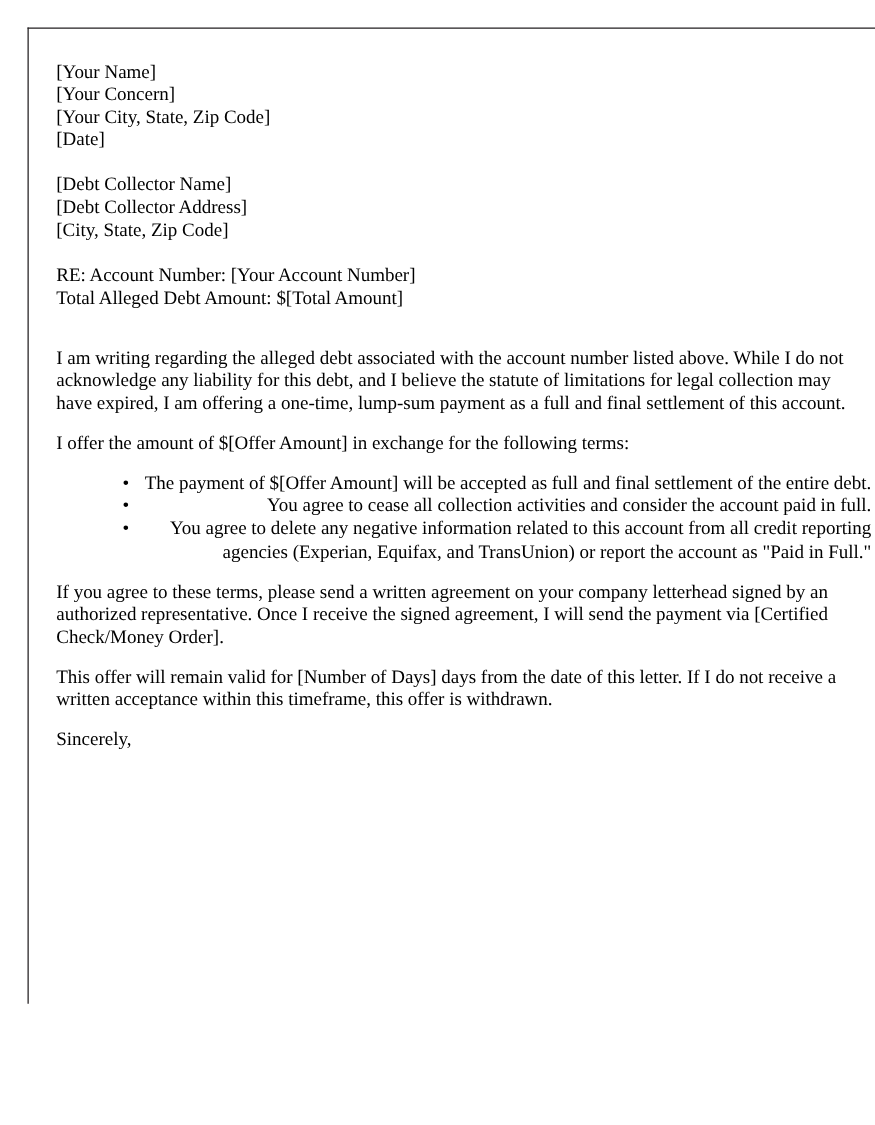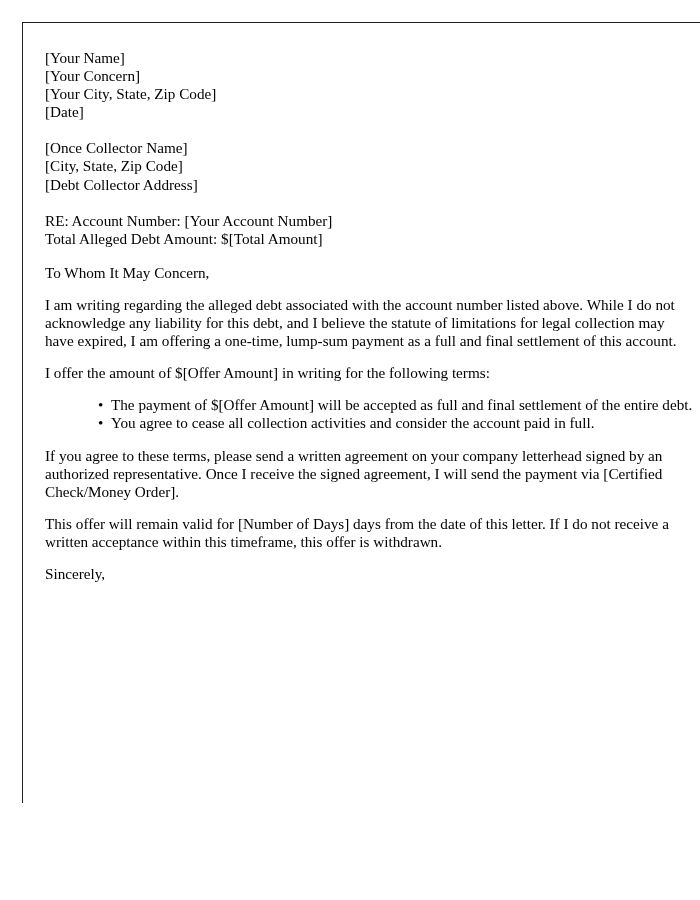--- a/index.html
+++ b/index.html
@@ -59,20 +59,21 @@
 
   .bold {
     font-weight: normal;
   }
 
   
   ul.terms {
     margin: 0;
     padding: 0 0 0 53px;
     list-style: none;
+    text-align: right;
   }
   ul.terms > li {
     position: relative;
     padding-left: 13px;
     margin: 0;
   }
   ul.terms > li::before {
     content: "\2022";
     position: absolute;
     left: 0;
@@ -91,49 +92,49 @@
       <div class="line-block">
         <div class="line">[Your Name]</div>
         <div class="line">[Your Concern]</div>
         <div class="line">[Your City, State, Zip Code]</div>
         <div class="line">[Date]</div>
       </div>
 
       <div class="spacer-18"></div>
 
       <div class="line-block">
-        <div class="line">[Once Collector Name]</div>
+        <div class="line">[Debt Collector Name]</div>
+        <div class="line">[Debt Collector Address]</div>
         <div class="line">[City, State, Zip Code]</div>
-        <div class="line">[Debt Collector Address]</div>
       </div>
 
       <div class="spacer-18"></div>
 
       <div class="line-block bold">
         <div class="line">RE: Account Number: [Your Account Number]</div>
         <div class="line">Total Alleged Debt Amount: $[Total Amount]</div>
       </div>
 
       <div class="spacer-16"></div>
 
-      <p class="para">To Whom It May Concern,</p>
 
       <div class="spacer-14"></div>
 
       <p class="para">I am writing regarding the alleged debt associated with the account number listed above. While I do not acknowledge any liability for this debt, and I believe the statute of limitations for legal collection may have expired, I am offering a one-time, lump-sum payment as a full and final settlement of this account.</p>
 
       <div class="spacer-14"></div>
 
-      <p class="para"><span>I offer the amount of </span><span class="bold">$[Offer Amount]</span><span> in writing for the following terms:</span></p>
+      <p class="para"><span>I offer the amount of </span><span class="bold">$[Offer Amount]</span><span> in exchange for the following terms:</span></p>
 
       <div class="spacer-14"></div>
 
       <ul class="terms">
         <li>The payment of $[Offer Amount] will be accepted as full and final settlement of the entire debt.</li>
         <li>You agree to cease all collection activities and consider the account paid in full.</li>
+        <li>You agree to delete any negative information related to this account from all credit reporting agencies (Experian, Equifax, and TransUnion) or report the account as "Paid in Full."</li>
       </ul>
 
       <div class="spacer-14"></div>
 
       <p class="para">If you agree to these terms, please send a written agreement on your company letterhead signed by an authorized representative. Once I receive the signed agreement, I will send the payment via [Certified Check/Money Order].</p>
 
       <div class="spacer-14"></div>
 
       <p class="para">This offer will remain valid for [Number of Days] days from the date of this letter. If I do not receive a written acceptance within this timeframe, this offer is withdrawn.</p>
 

